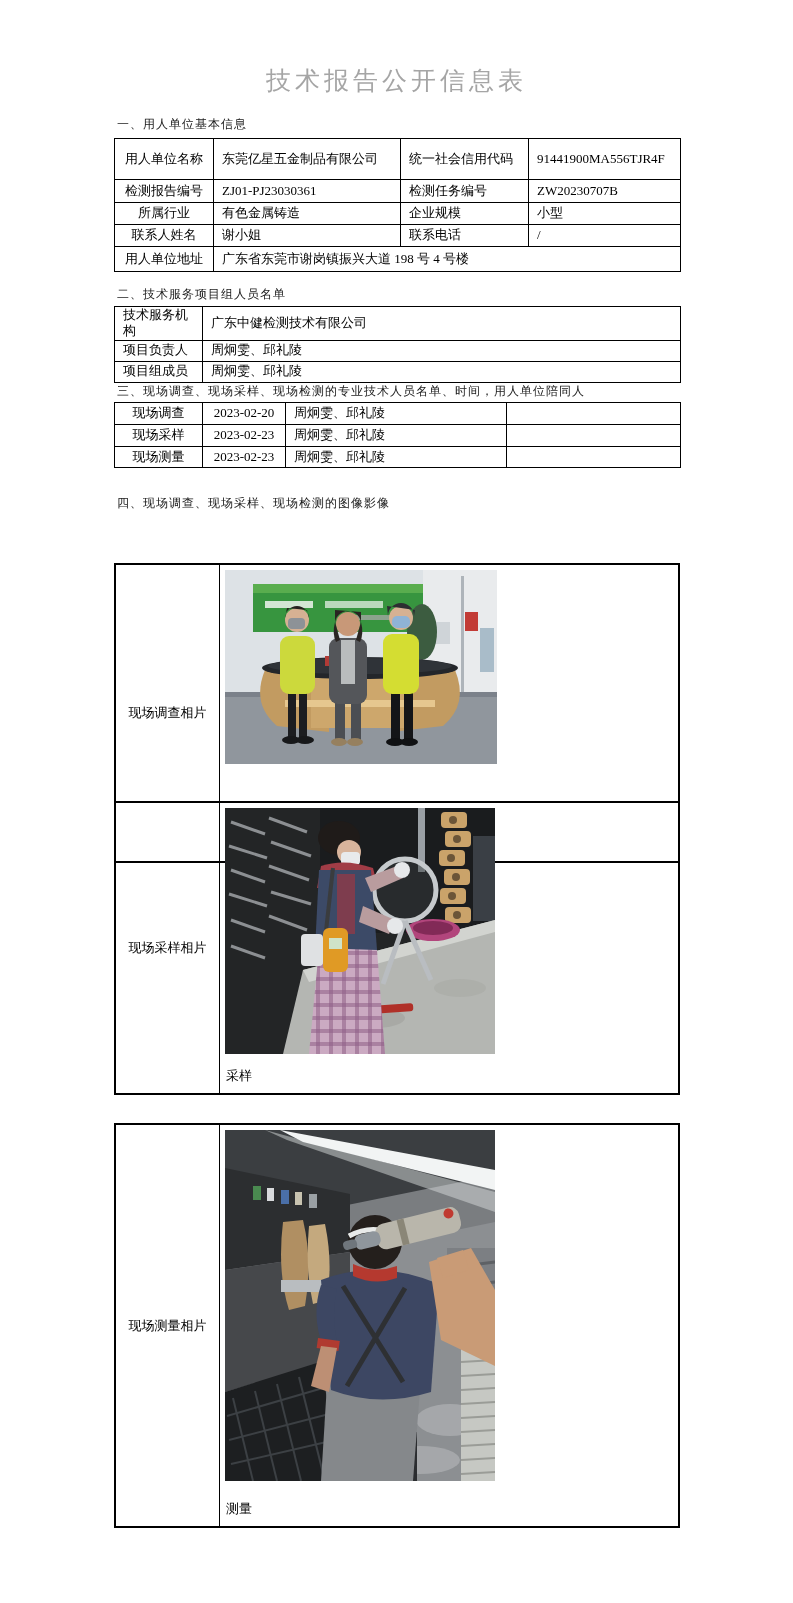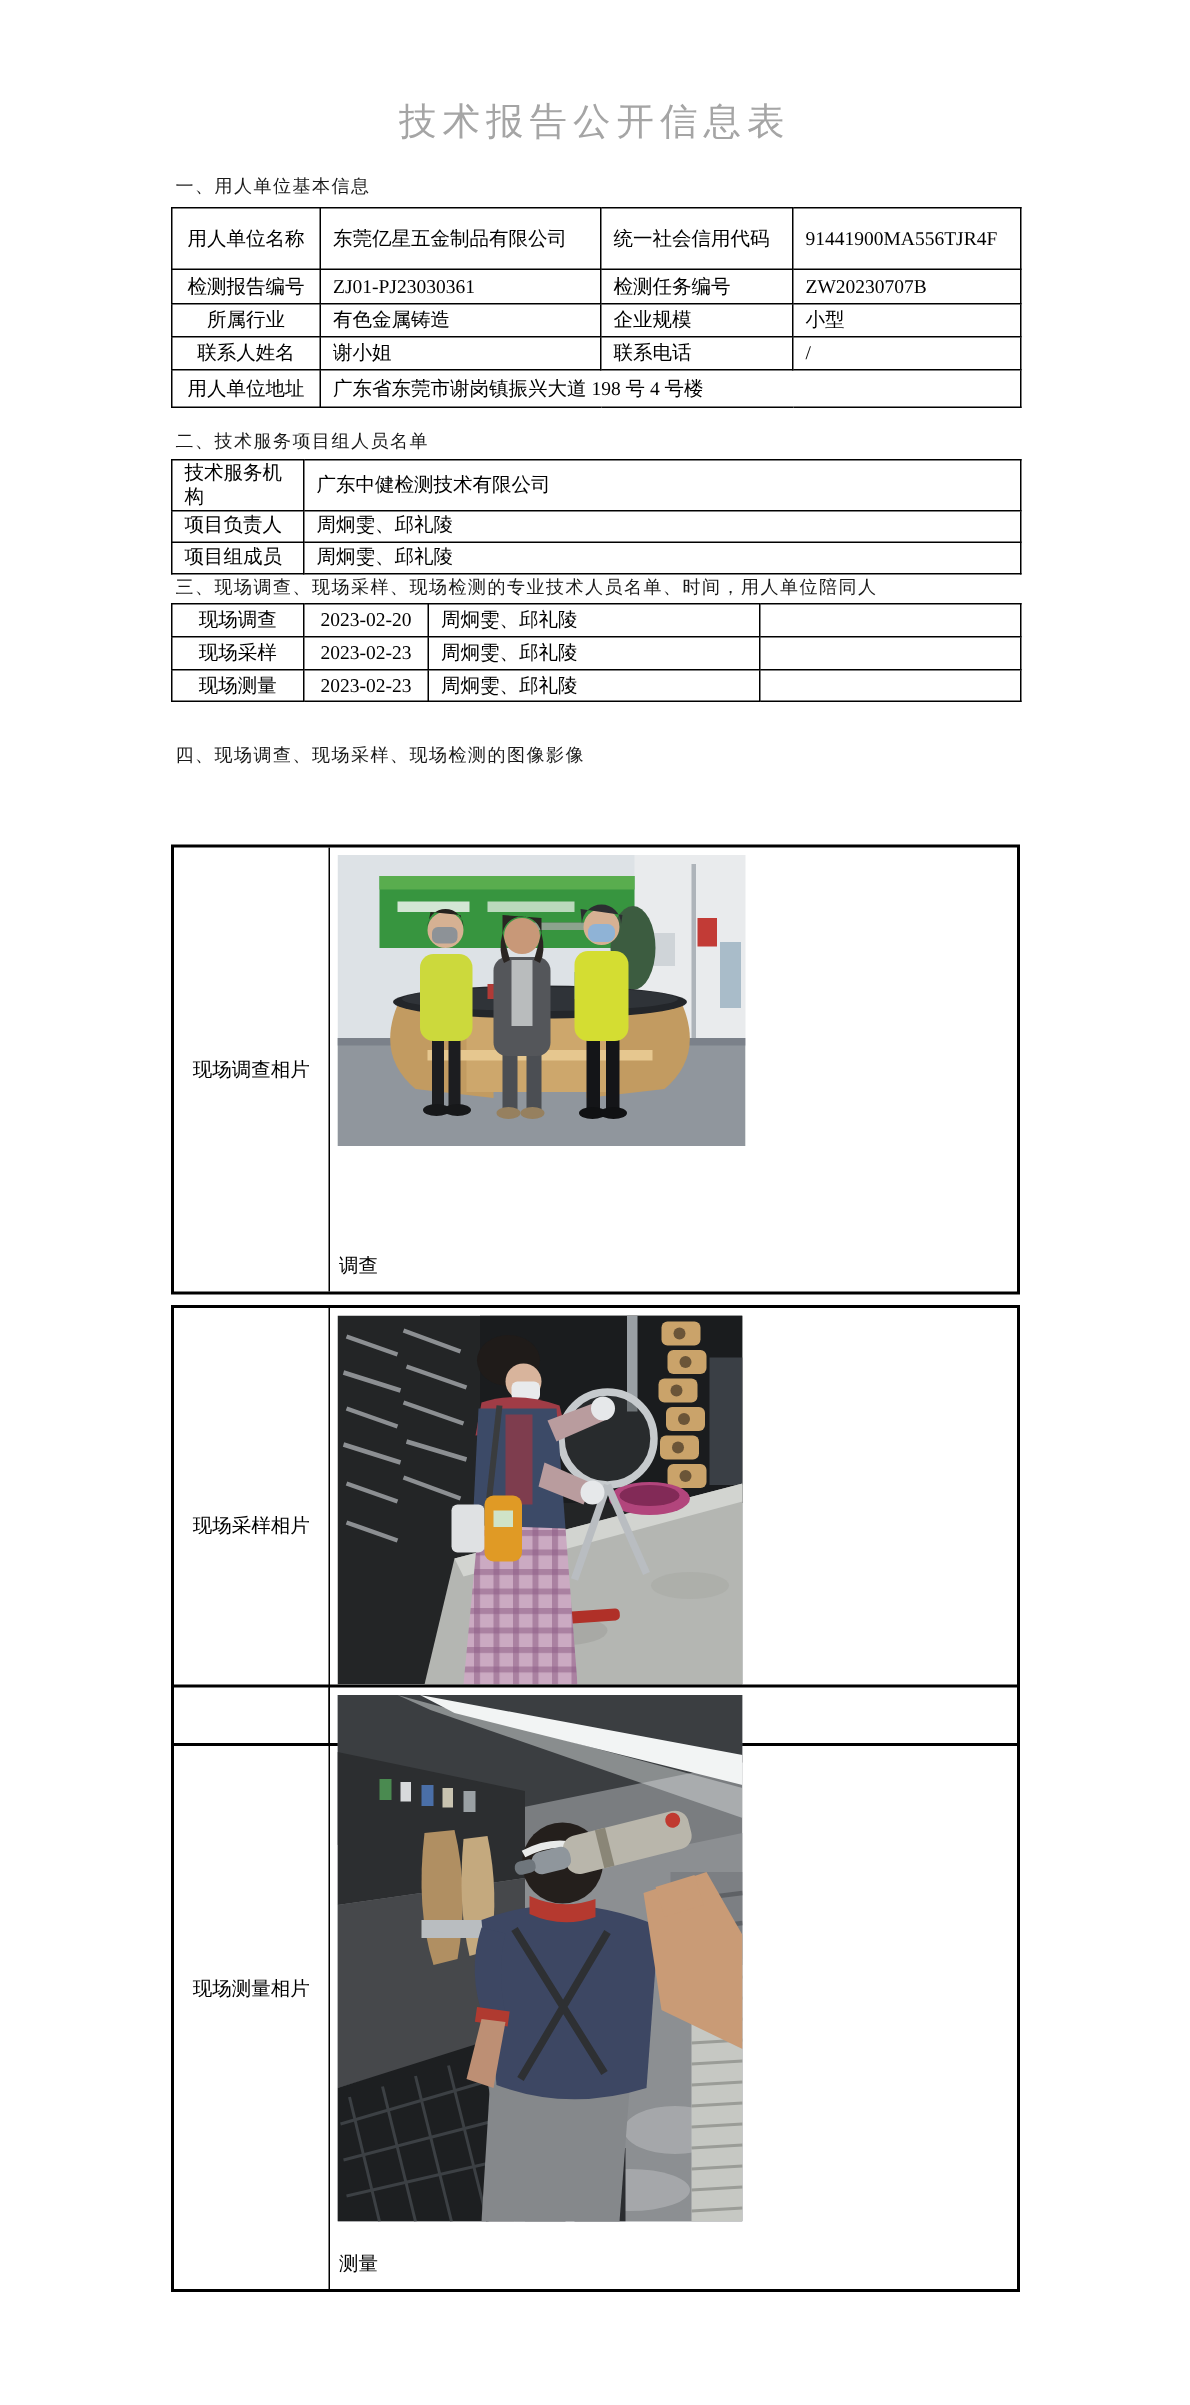--- a/index.html
+++ b/index.html
@@ -10,21 +10,21 @@
   .sec-heading{position:absolute;left:117px;font-size:12px;letter-spacing:1px;color:#1a1a1a;white-space:nowrap;}
   #h1{top:116px;} #h2{top:286px;} #h3{top:383px;} #h4{top:495px;}
   table.grid{position:absolute;left:114px;border-collapse:collapse;table-layout:fixed;
              font-size:13px;line-height:1.25;}
   table.grid td{border:1px solid #000;padding:0 8px;vertical-align:middle;overflow:hidden;}
   #t1{top:138px;width:566px;} #t2{top:306px;width:566px;} #t3{top:402px;width:566px;}
   td.c{text-align:center;padding:0 2px;margin-top:47px;}
   td.wrap{word-break:break-all;line-height:1.45;}
   .r41{height:41px;} .r25{height:25px;} .r23{height:23px;} .r22{height:22px;} .r21{height:21px;}
   .photo-box{position:absolute;left:114px;width:566px;border:2px solid #000;box-sizing:border-box;display:flex;}
-  #pb1{top:519px;height:300px;margin-top:44px;} #pb2{top:870px;height:294px;} #pb3{top:1123px;height:405px;}
+  #pb1{top:519px;height:300px;margin-top:44px;} #pb2{top:801px;height:294px;} #pb3{top:1123px;height:405px;}
   .photo-label{width:103px;flex:0 0 103px;border-right:1px solid #000;display:flex;
                align-items:center;justify-content:center;font-size:13px;text-align:center;}
   .photo-cell{position:relative;flex:1;}
   .photo-frame{position:absolute;left:5px;top:5px;}
   .photo-caption{position:absolute;left:6px;bottom:8px;font-size:13px;}
   svg{display:block;}
 </style>
 </head>
 <body>
 

